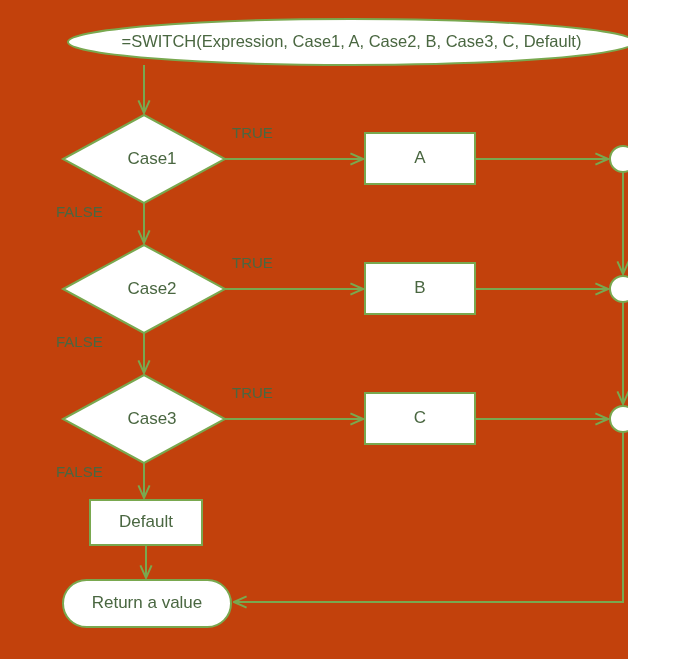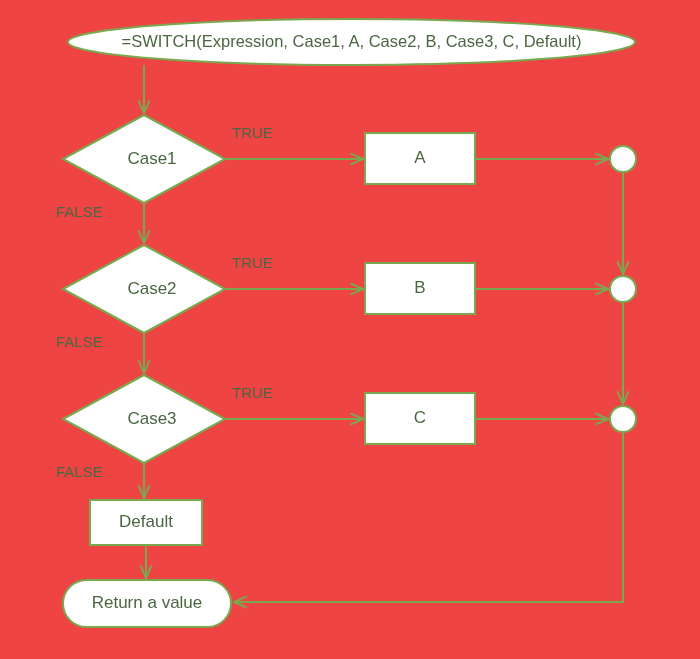--- a/index.html
+++ b/index.html
@@ -2,23 +2,23 @@
 <html><head>
 <meta charset="utf-8">
 <style>
   html, body {
     margin: 0;
     padding: 0;
     background: #ffffff;
   }
   #canvas {
     position: relative;
-    width: 700px;
+    width: 628px;
     height: 659px;
-    background: #ef4444;
+    background: #c2410c;
     font-family: "Liberation Sans", sans-serif;
     overflow: hidden;
   }
   #flow-svg {
     position: absolute;
     top: 0;
     left: 0;
     width: 700px;
     height: 659px;
   }

